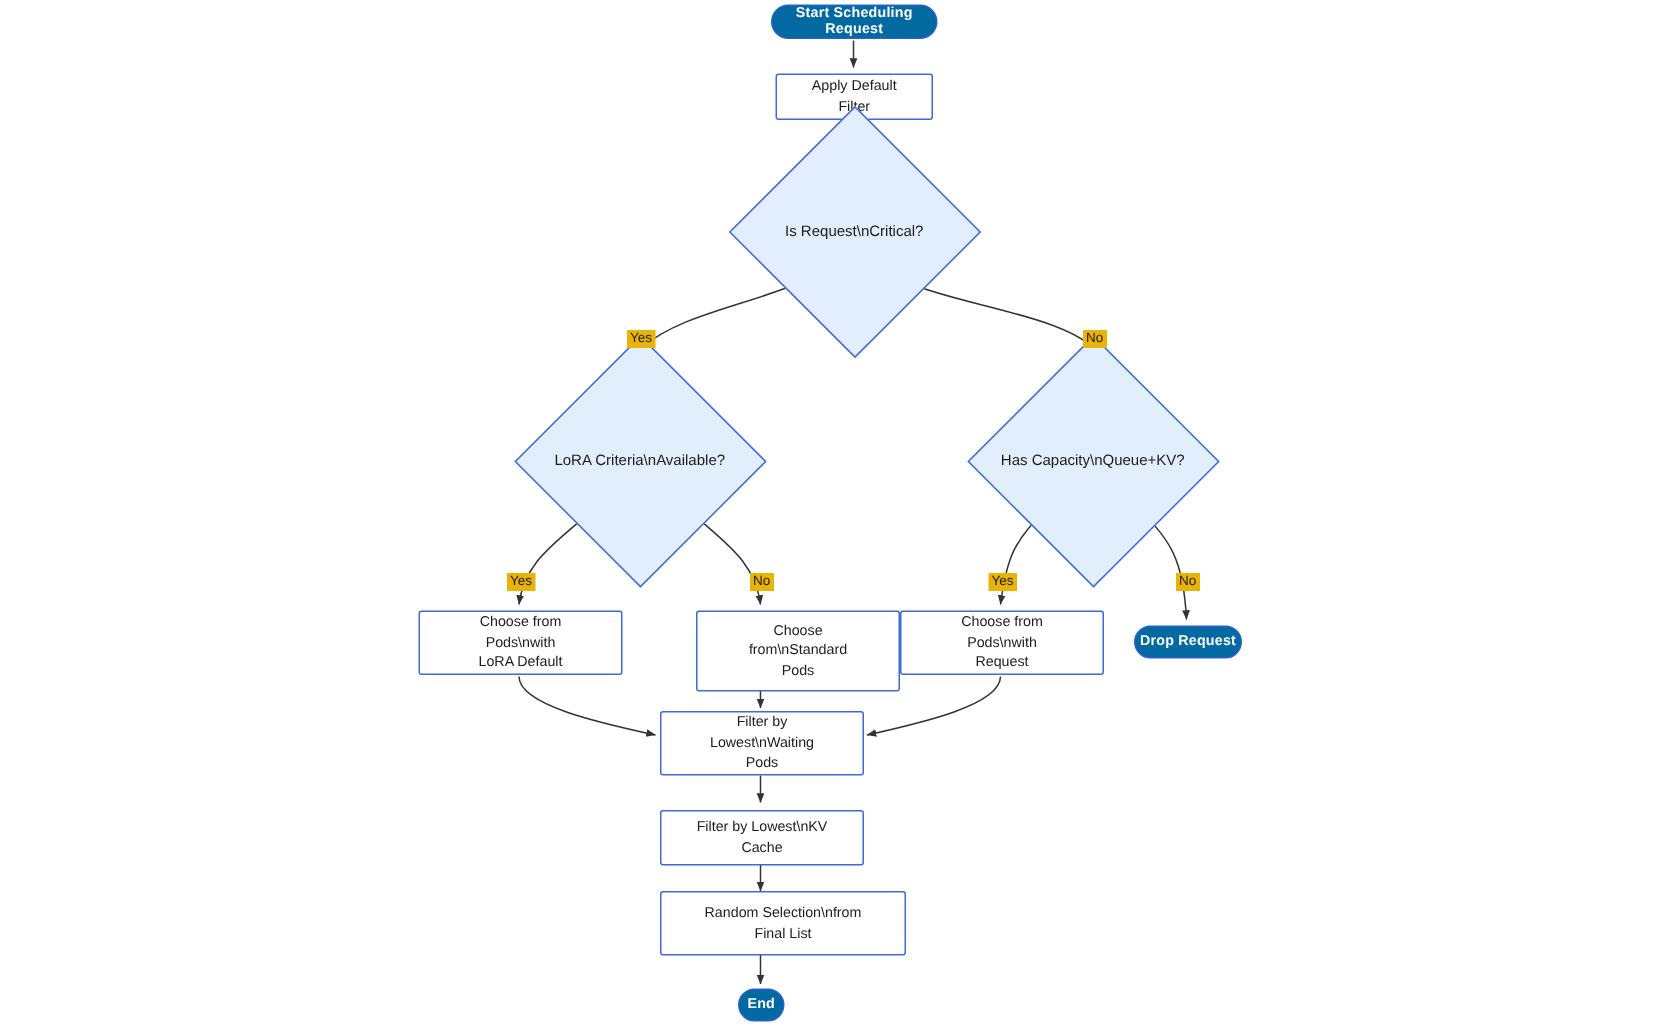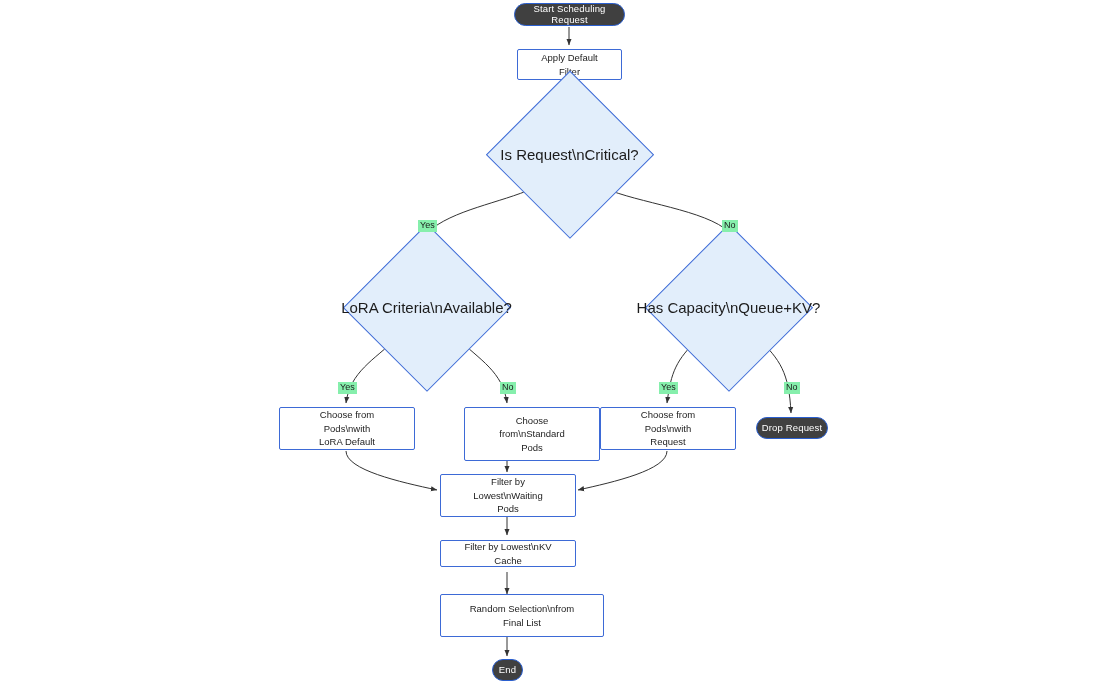--- a/index.html
+++ b/index.html
@@ -38,26 +38,26 @@
   .node {
     position: absolute;
     box-sizing: border-box;
     display: flex;
     align-items: center;
     justify-content: center;
     text-align: center;
   }
   
   .node-terminal {
-    background: #404040;
+    background: #0369a1;
     border: 1px solid #2a5fd0;
     border-radius: 18px;
     color: #ffffff;
     font-size: 9.5px;
-    font-weight: normal;
+    font-weight: bold;
     letter-spacing: .15px;
     line-height: 1.15;
   }
   
   .node-process {
     background: #ffffff;
     border: 1.3px solid #3d6ad6;
     border-radius: 2px;
     color: #1c1c1c;
     font-size: 9.5px;
@@ -77,28 +77,28 @@
     height: 70.71%;
     transform: translate(-50%, -50%) rotate(45deg);
     background: #e2eefb;
     border: 1.6px solid #3d6ad6;
     box-sizing: border-box;
   }
   .node-decision .diamond-label {
     position: relative;
     z-index: 2;
     color: #1c1c1c;
-    font-size: 15px;
+    font-size: 10px;
     line-height: 1.3;
     white-space: nowrap;
   }
   
   .edge-label {
     position: absolute;
-    background: #86efac;
+    background: #eab308;
     color: #1c1c1c;
     font-size: 9px;
     line-height: 1.1;
     padding: 1px 2px;
     box-sizing: border-box;
     white-space: nowrap;
   }
 </style>
 </head>
 <body>
@@ -181,21 +181,21 @@
 
   <div class="node node-terminal" style="left:756px; top:417px; width:72px; height:22px;">
     <span>Drop Request</span>
   </div>
 
   <div class="node node-process" style="left:440px; top:474px; width:136px; height:43px; flex-direction:column;">
     <span>Filter by Lowest\nWaiting</span>
     <span>Pods</span>
   </div>
 
-  <div class="node node-process" style="left:440px; top:540px; width:136px; height:27px;">
+  <div class="node node-process" style="left:440px; top:540px; width:136px; height:37px;">
     <span>Filter by Lowest\nKV Cache</span>
   </div>
 
   <div class="node node-process" style="left:440px; top:594px; width:164px; height:43px; flex-direction:column;">
     <span>Random Selection\nfrom</span>
     <span>Final List</span>
   </div>
 
   <div class="node node-terminal" style="left:492px; top:659px; width:31px; height:22px;">
     <span>End</span>

